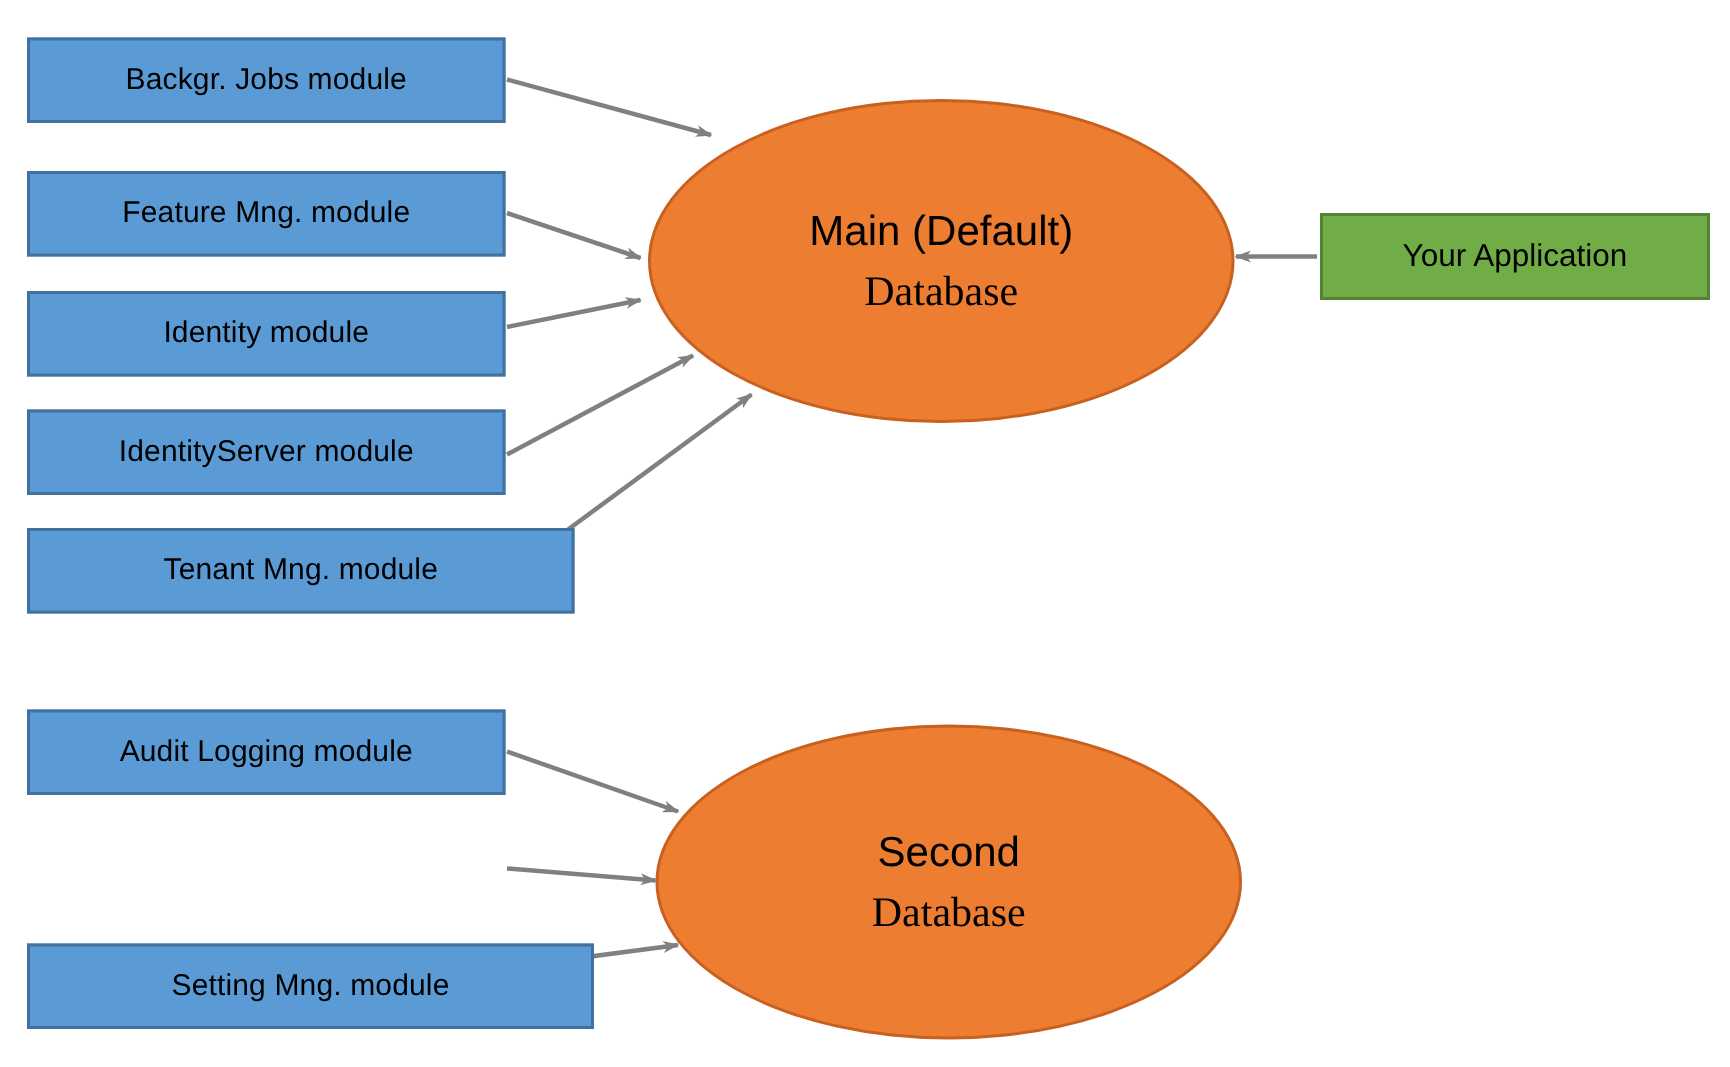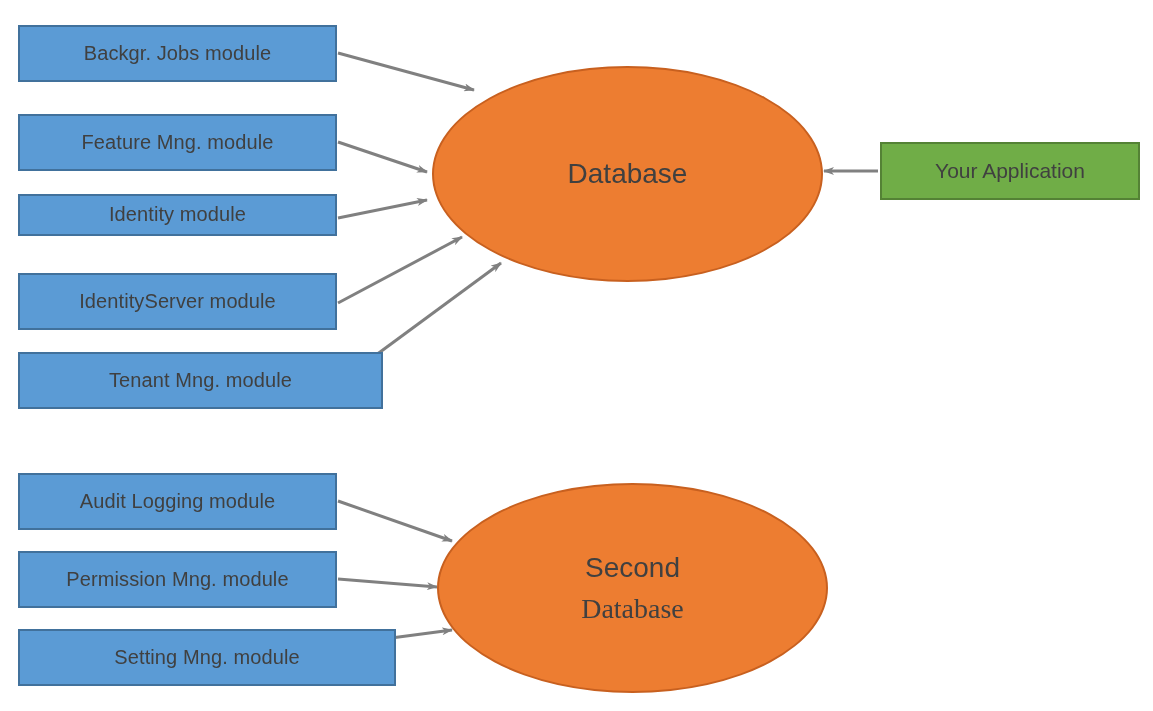--- a/index.html
+++ b/index.html
@@ -15,21 +15,21 @@
     overflow: hidden;
     font-family: "Liberation Sans", sans-serif;
   }
   .node {
     position: absolute;
     box-sizing: border-box;
     display: flex;
     align-items: center;
     justify-content: center;
     text-align: center;
-    color: #404040;
+    color: #000000;
     line-height: 1.18;
     user-select: none;
   }
   .module-box {
     background: #5b9bd5;
     border: 2px solid #41719c;
     font-size: 20px;
     letter-spacing: 0.1px;
   }
   .app-box {
@@ -86,41 +86,39 @@
     <line x1="338" y1="579" x2="437" y2="587" stroke="#808080" stroke-width="3" marker-end="url(#arrowhead)"></line>
     <line x1="338" y1="645" x2="452" y2="630" stroke="#808080" stroke-width="3" marker-end="url(#arrowhead)"></line>
   </svg>
 
   <div class="node module-box" style="left:18px; top:25px; width:319px; height:57px;">
     <span>Backgr. Jobs module</span>
   </div>
   <div class="node module-box" style="left:18px; top:114px; width:319px; height:57px;">
     <span>Feature Mng. module</span>
   </div>
-  <div class="node module-box" style="left:18px; top:194px; width:319px; height:42px;">
+  <div class="node module-box" style="left:18px; top:194px; width:319px; height:57px;">
     <span>Identity module</span>
   </div>
   <div class="node module-box" style="left:18px; top:273px; width:319px; height:57px;">
     <span>IdentityServer module</span>
   </div>
   <div class="node module-box" style="left:18px; top:352px; width:365px; height:57px;">
     <span>Tenant Mng. module</span>
   </div>
 
   <div class="node module-box" style="left:18px; top:473px; width:319px; height:57px;">
     <span>Audit Logging module</span>
   </div>
-  <div class="node module-box" style="left:18px; top:551px; width:319px; height:57px;">
-    <span>Permission Mng. module</span>
-  </div>
   <div class="node module-box" style="left:18px; top:629px; width:378px; height:57px;">
     <span>Setting Mng. module</span>
   </div>
 
   <div class="node db-ellipse" style="left:432px; top:66px; width:391px; height:216px;">
+    <span class="line">Main (Default)</span>
     <span class="line">Database</span>
   </div>
 
   <div class="node db-ellipse" style="left:437px; top:483px; width:391px; height:210px;">
     <span class="line">Second</span>
     <span class="line">Database</span>
   </div>
 
   <div class="node app-box" style="left:880px; top:142px; width:260px; height:58px;">
     <span>Your Application</span>

